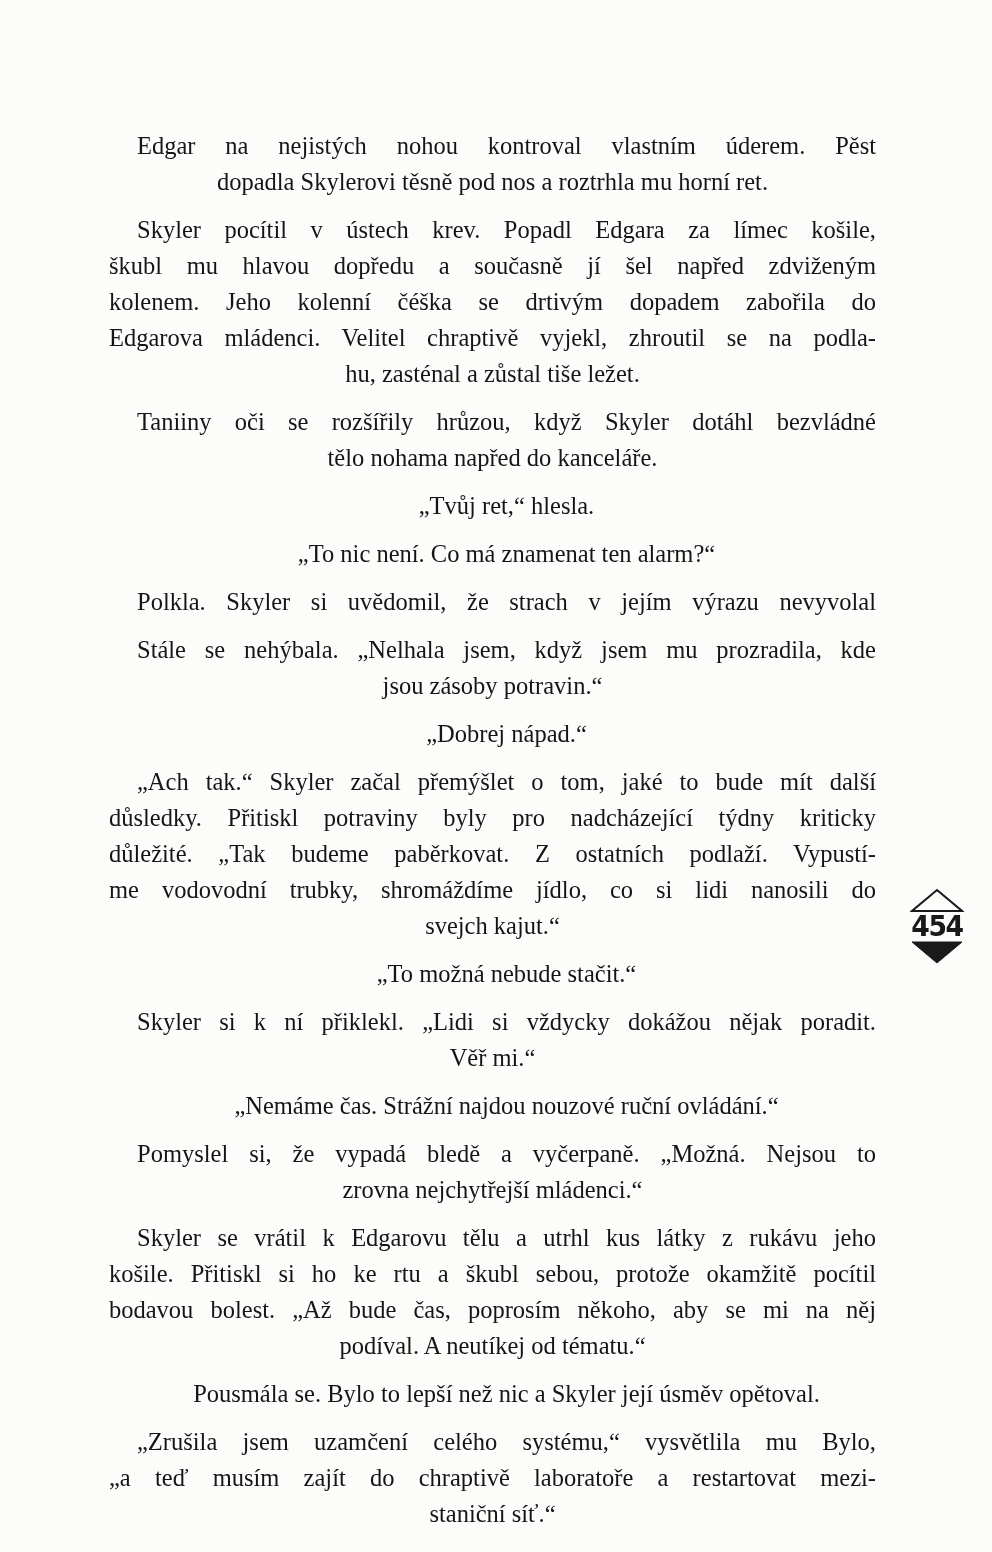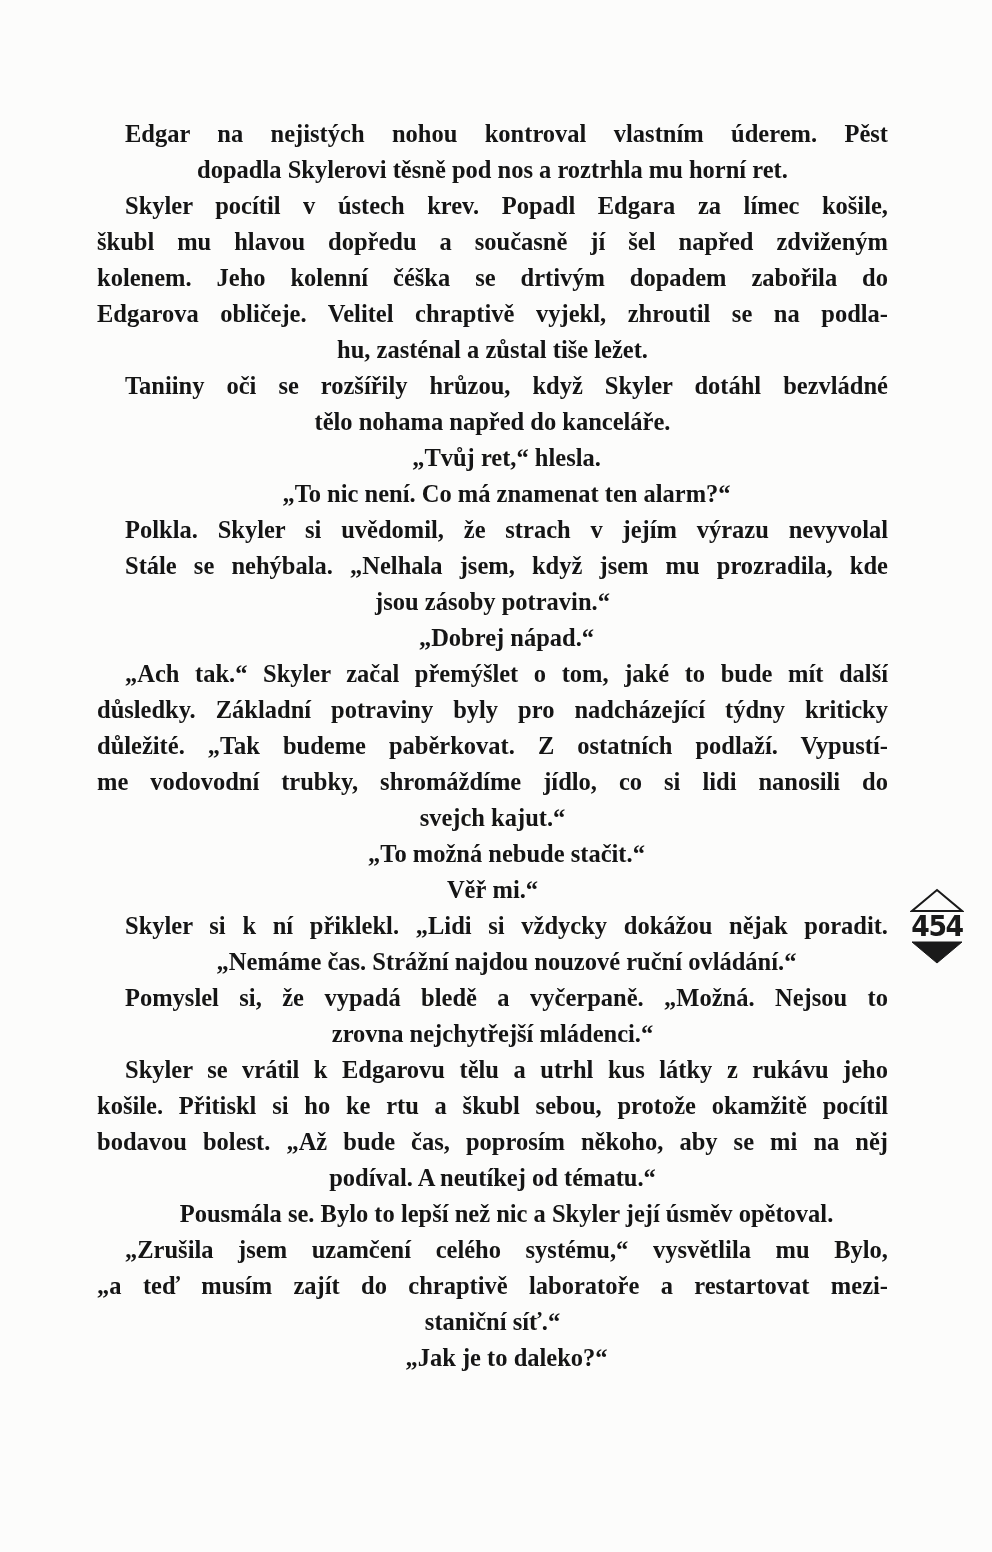--- a/index.html
+++ b/index.html
@@ -11,21 +11,21 @@
     overflow: hidden;
   }
   .page {
     position: absolute; inset: 0;
   }
   .text-block {
     position: absolute;
     left: 97px; top: 116px; width: 791px;
     color: #151515;
   }
-  .para { margin: 0; padding: 0; font-weight: bold; }
+  .para { margin: 12px; padding: 0; }
   .line {
     height: 36px;
     line-height: 36px;
     font-size: 24.5px;
     white-space: normal;
     overflow: hidden;
   }
   .line.first { padding-left: 28px; }
   .line.just { text-align: justify; text-align-last: justify; }
   .line.last { text-align: center; }
@@ -54,21 +54,21 @@
 
   <div class="text-block">
       <div class="para">
         <div class="line first just">Edgar na nejistých nohou kontroval vlastním úderem. Pěst</div>
         <div class="line last">dopadla Skylerovi těsně pod nos a roztrhla mu horní ret.</div>
       </div>
       <div class="para">
         <div class="line first just">Skyler pocítil v ústech krev. Popadl Edgara za límec košile,</div>
         <div class="line just">škubl mu hlavou dopředu a současně jí šel napřed zdviženým</div>
         <div class="line just">kolenem. Jeho kolenní čéška se drtivým dopadem zabořila do</div>
-        <div class="line just">Edgarova obličeje. Velitel chraptivě vyjekl, zhroutil se na podla-</div>
+        <div class="line just">Edgarova mládenci. Velitel chraptivě vyjekl, zhroutil se na podla-</div>
         <div class="line last">hu, zasténal a zůstal tiše ležet.</div>
       </div>
       <div class="para">
         <div class="line first just">Taniiny oči se rozšířily hrůzou, když Skyler dotáhl bezvládné</div>
         <div class="line last">tělo nohama napřed do kanceláře.</div>
       </div>
       <div class="para">
         <div class="line first last">„Tvůj ret,“ hlesla.</div>
       </div>
       <div class="para">
@@ -79,31 +79,31 @@
       </div>
       <div class="para">
         <div class="line first just">Stále se nehýbala. „Nelhala jsem, když jsem mu prozradila, kde</div>
         <div class="line last">jsou zásoby potravin.“</div>
       </div>
       <div class="para">
         <div class="line first last">„Dobrej nápad.“</div>
       </div>
       <div class="para">
         <div class="line first just">„Ach tak.“ Skyler začal přemýšlet o tom, jaké to bude mít další</div>
-        <div class="line just">důsledky. Základní potraviny byly pro nadcházející týdny kriticky</div>
+        <div class="line just">důsledky. Přitiskl potraviny byly pro nadcházející týdny kriticky</div>
         <div class="line just">důležité. „Tak budeme paběrkovat. Z ostatních podlaží. Vypustí-</div>
         <div class="line just">me vodovodní trubky, shromáždíme jídlo, co si lidi nanosili do</div>
         <div class="line last">svejch kajut.“</div>
       </div>
       <div class="para">
         <div class="line first last">„To možná nebude stačit.“</div>
       </div>
       <div class="para">
+        <div class="line first just">Skyler si k ní přiklekl. „Lidi si vždycky dokážou nějak poradit.</div>
         <div class="line last">Věř mi.“</div>
-        <div class="line first just">Skyler si k ní přiklekl. „Lidi si vždycky dokážou nějak poradit.</div>
       </div>
       <div class="para">
         <div class="line first last">„Nemáme čas. Strážní najdou nouzové ruční ovládání.“</div>
       </div>
       <div class="para">
         <div class="line first just">Pomyslel si, že vypadá bledě a vyčerpaně. „Možná. Nejsou to</div>
         <div class="line last">zrovna nejchytřejší mládenci.“</div>
       </div>
       <div class="para">
         <div class="line first just">Skyler se vrátil k Edgarovu tělu a utrhl kus látky z rukávu jeho</div>

